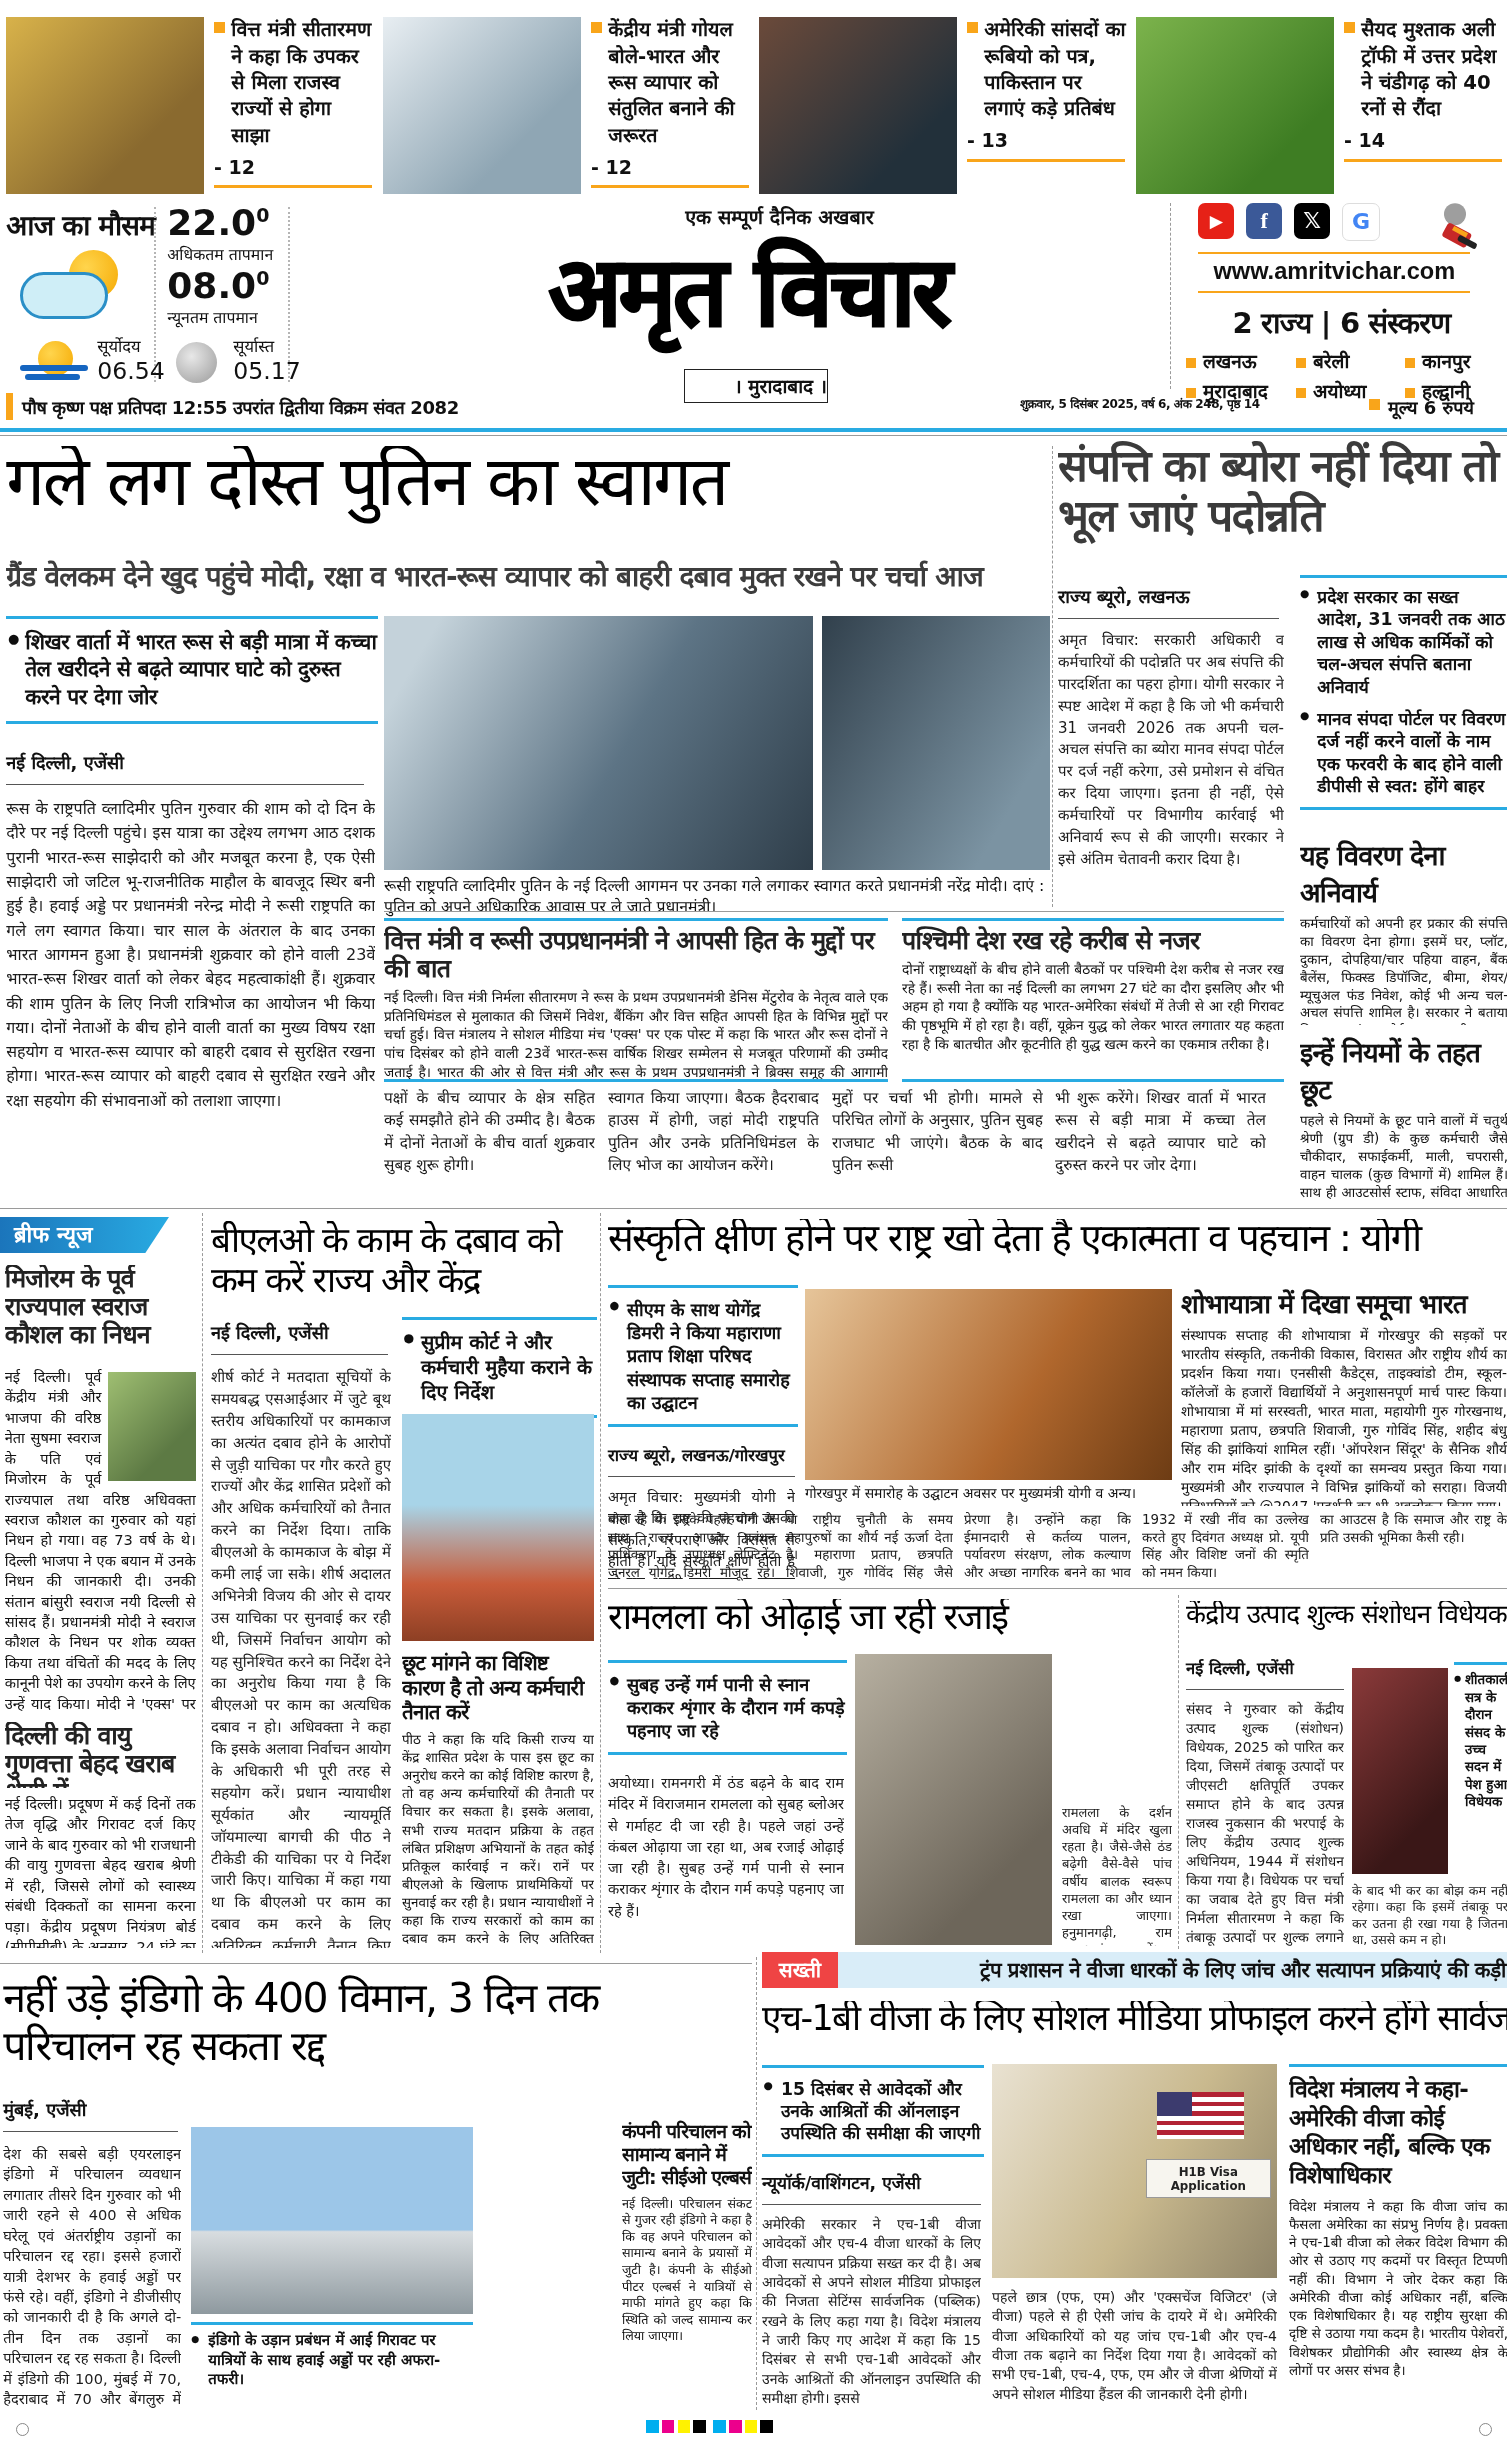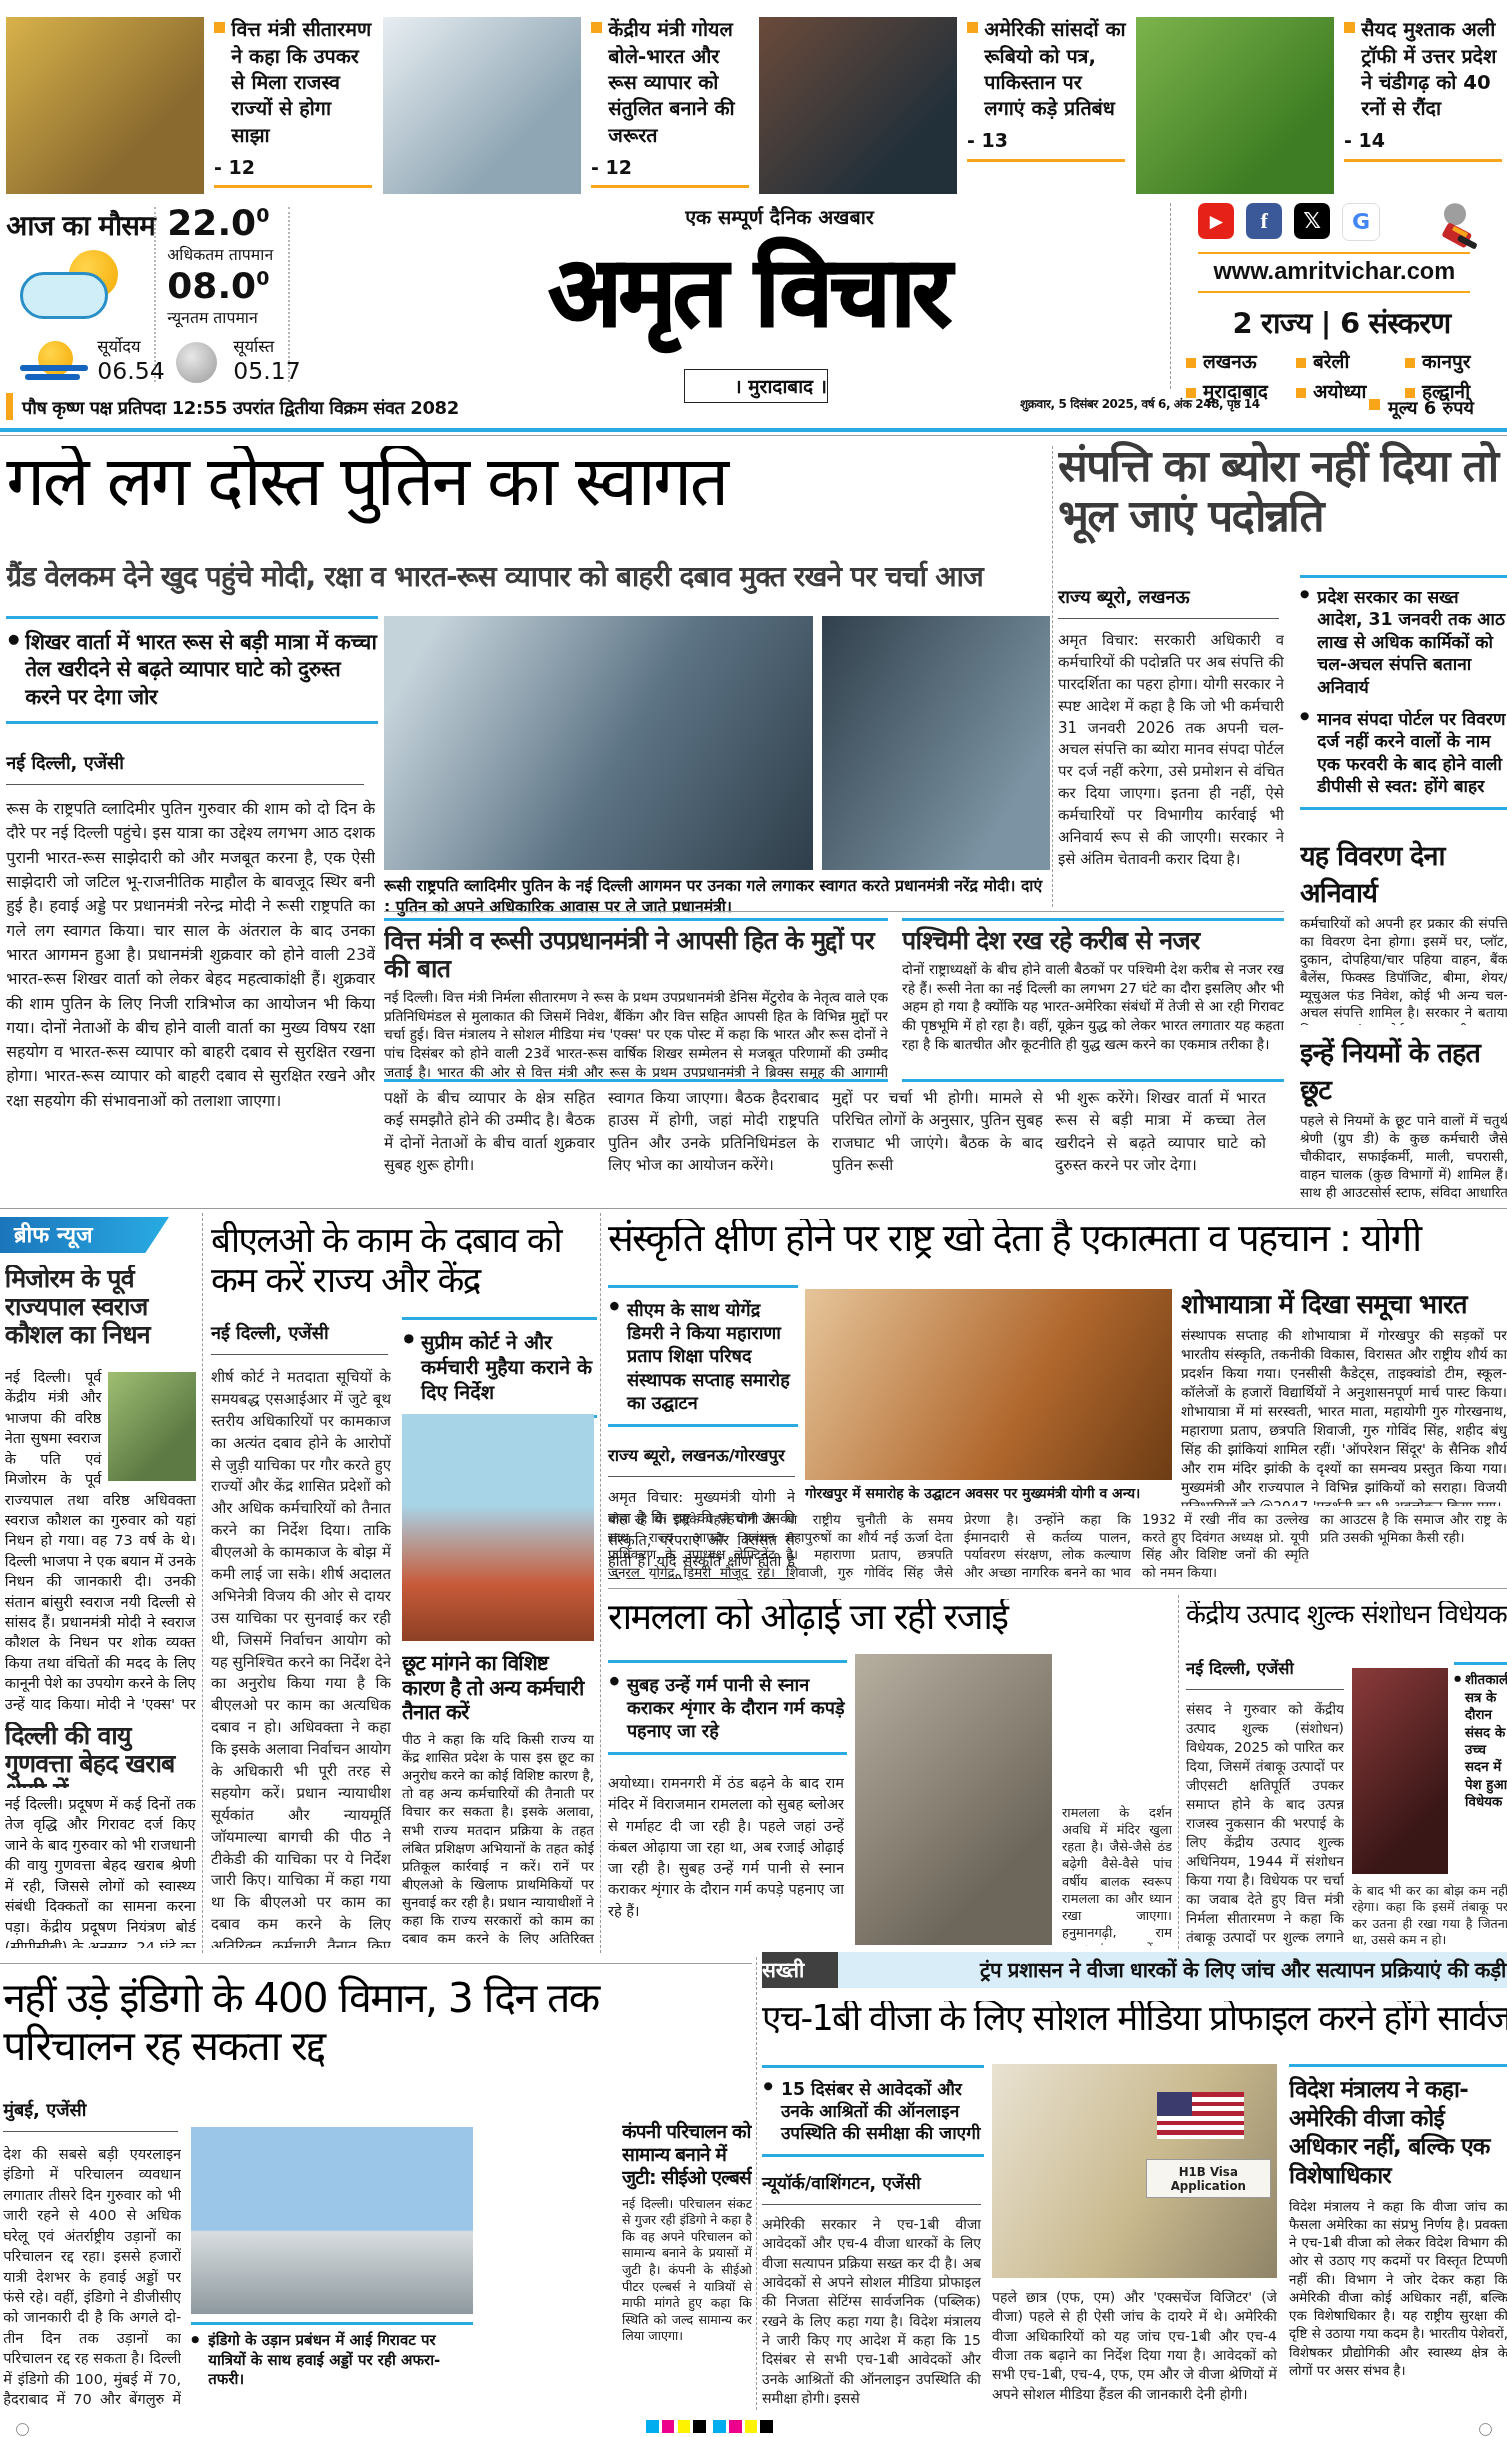--- a/index.html
+++ b/index.html
@@ -32,35 +32,35 @@
   .vdot{border-left:2.4px dotted #b5b5b5}
   .dot-item{position:relative;padding-left:17.3px;font-weight:bold}
   .dot-item::before{content:"●";position:absolute;left:0;top:1.6px;font-size:0.62em;color:#0e0e0e}
   .ysq::before{content:"";display:inline-block;width:10.2px;height:10.2px;background:#f9a51a;margin-right:7px}
   
   .h-giant{font-weight:normal;letter-spacing:-2.4px;line-height:1.02;color:#000}
   .h-big{font-weight:bold;letter-spacing:-0.8px;line-height:1.12;color:#222}
   .subhead{font-weight:bold;color:#3d3d3d}
   .byline{font-weight:bold;font-size:18px;border-bottom:1.6px solid #555;padding-bottom:9.5px}
   .body-t{font-size:15.4px;line-height:1.46;color:#1b1b1b}
-  .cap{font-weight:bold;font-size:15.8px;line-height:1.3}
+  .cap{font-weight:normal;font-size:15.8px;line-height:1.3}
   .boxtitle{font-weight:bold;letter-spacing:-0.8px;color:#111}
   
   .brief-txt{font-size:19.7px;font-weight:bold;line-height:1.34;position:relative;padding-left:17.3px}
   .brief-txt::before{content:"";position:absolute;left:0;top:4.7px;width:11px;height:11px;background:#f9a51a}
   .pagenum{font-weight:bold;font-size:19px;margin-top:6.3px}
   .ybar{width:158px;border-bottom:3.2px solid #f9a51a;margin-top:7.9px}
   
   .nameplate{font-weight:bold;letter-spacing:-3.2px;color:#000;-webkit-text-stroke:2px #000}
   .citybox{border:1.6px solid #222;font-weight:bold;text-align:right}
   .soc{display:inline-block;width:36px;height:36px;border-radius:7px;color:#fff;font-weight:bold;
        text-align:center;line-height:36px;font-size:22px;margin-right:7.9px;vertical-align:top}
   .yrule{border-top:2.4px solid #f9a51a}
   .kicker{background:#d9edf8;font-weight:bold;text-align:center}
-  .badge{background:#404040;color:#fff;font-weight:bold;}
+  .badge{background:#ef4444;color:#fff;font-weight:bold;text-align:center}
   .bullet-box{border-top:3.2px solid #29abe2;border-bottom:3.2px solid #29abe2;padding:9.5px 1.6px}
   
   .sun{position:absolute;border-radius:50%;background:radial-gradient(circle at 35% 35%,#ffd54d,#f5a800)}
   .cloud{position:absolute;background:#cfeef7;border:3.2px solid #2a8fc7;border-radius:31.5px}
   .wave{position:absolute;height:6.3px;border-radius:3.2px;background:#1565c0}
   .moon{position:absolute;border-radius:50%;background:radial-gradient(circle at 38% 35%,#e8e8e8,#9a9a9a)}
   .overlaycard{position:absolute;background:#f7f5ef;color:#222;font-weight:bold;text-align:center;
                border:0.8px solid #999;padding:4.7px 6.3px;font-size:11.8px}
   .flagstripes{position:absolute;background:repeating-linear-gradient(180deg,#b22234 0 4.7px,#fff 4.7px 9.5px)}
   .flagblue{position:absolute;background:#3c3b6e}

